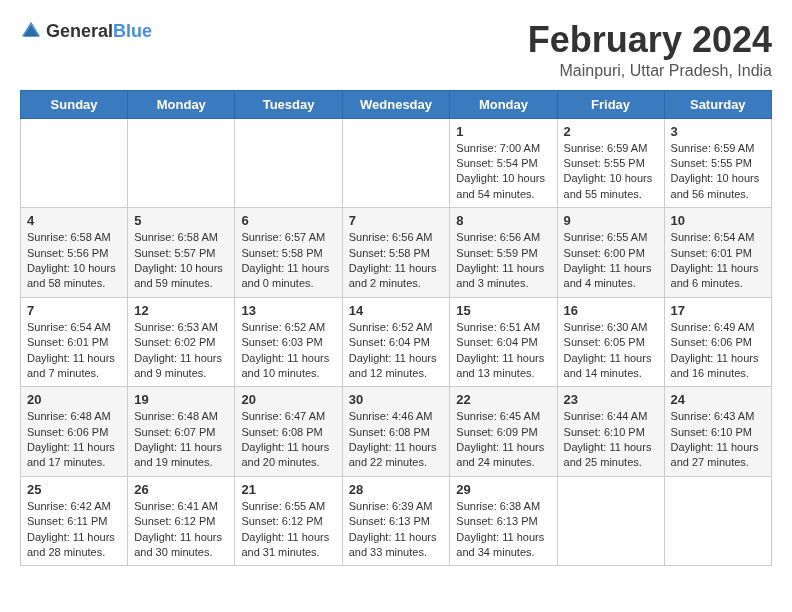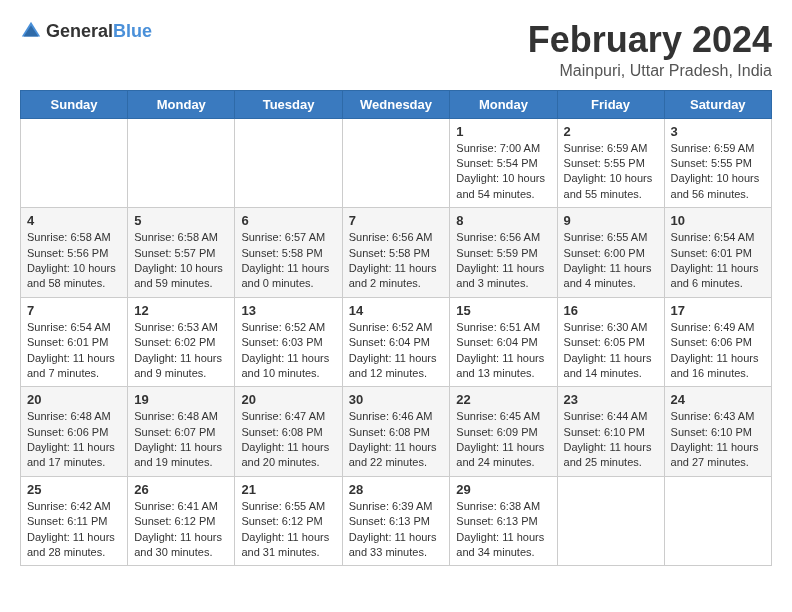--- a/index.html
+++ b/index.html
@@ -269,21 +269,21 @@
         </td>
         <td>
           <span class="day-number">20</span>
           <div class="day-info">Sunrise: 6:47 AM
 Sunset: 6:08 PM
 Daylight: 11 hours
 and 20 minutes.</div>
         </td>
         <td>
           <span class="day-number">30</span>
-          <div class="day-info">Sunrise: 6:46 AM
+          <div class="day-info">Sunrise: 4:46 AM
 Sunset: 6:08 PM
 Daylight: 11 hours
 and 22 minutes.</div>
         </td>
         <td>
           <span class="day-number">22</span>
           <div class="day-info">Sunrise: 6:45 AM
 Sunset: 6:09 PM
 Daylight: 11 hours
 and 24 minutes.</div>

